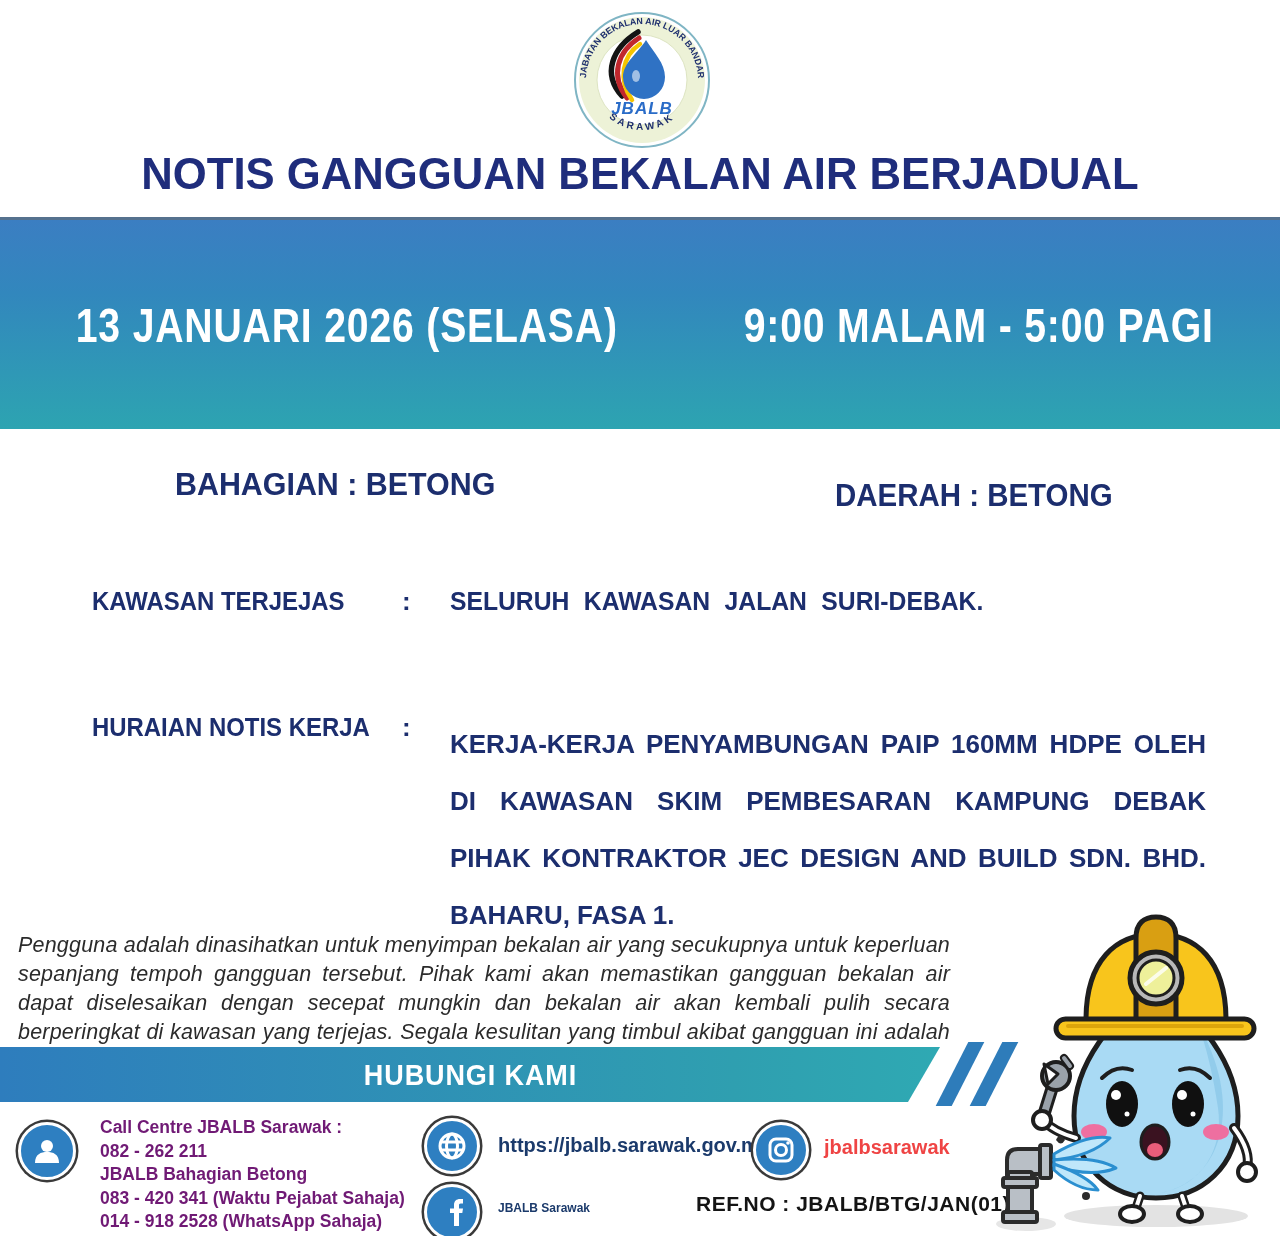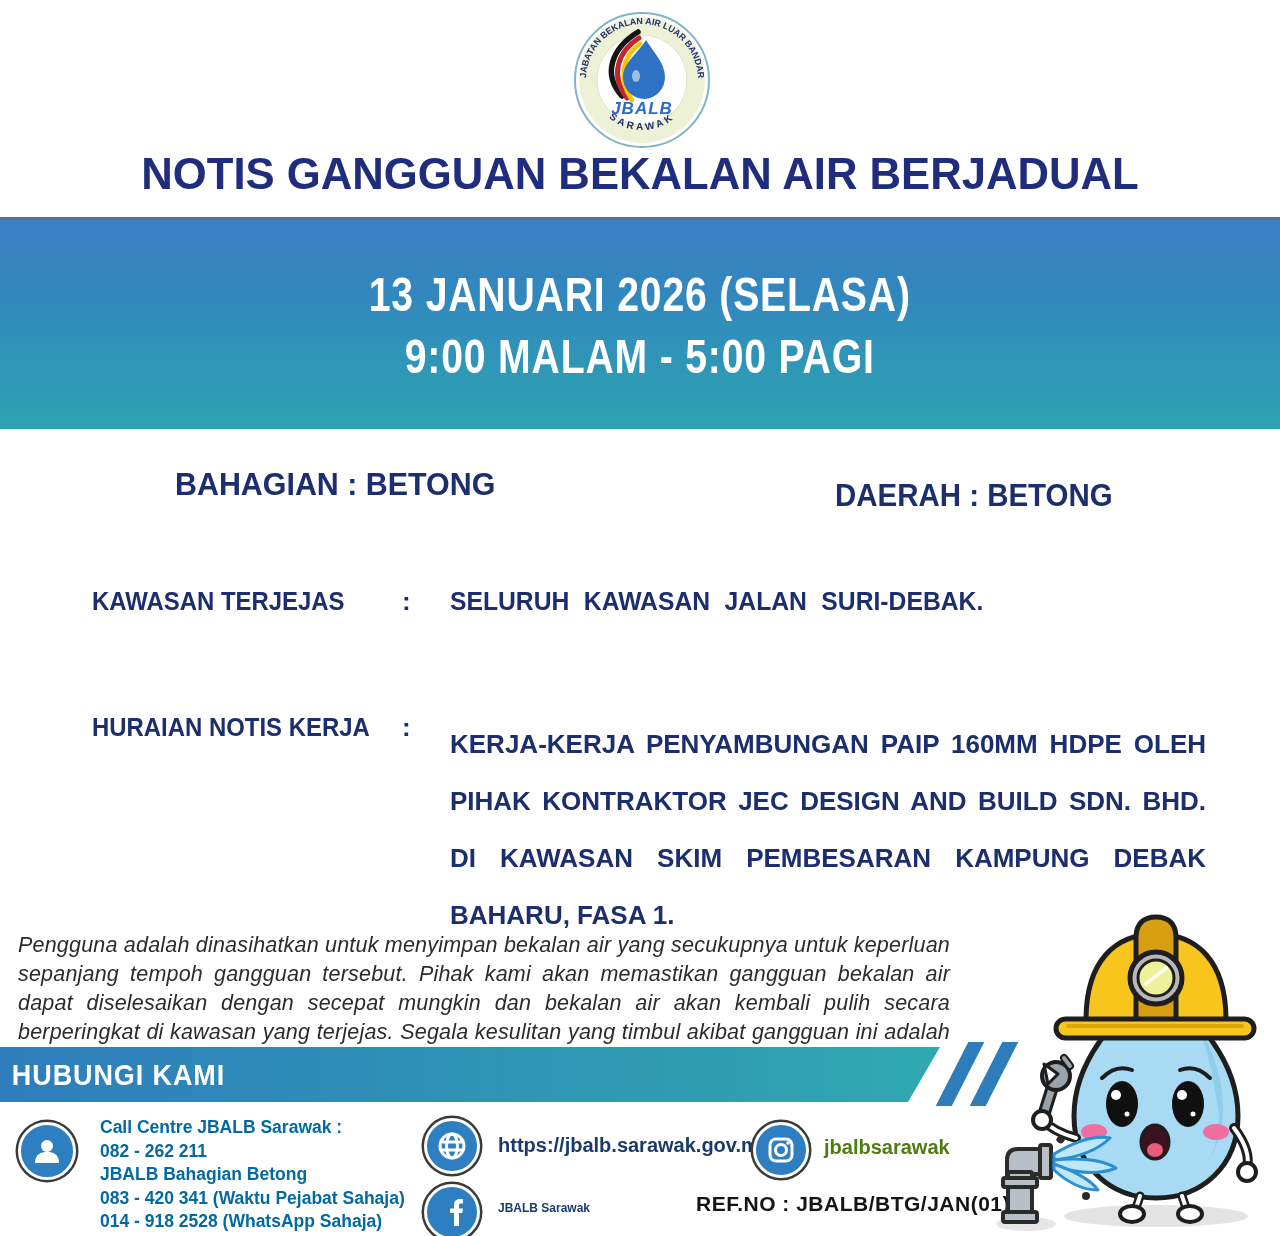--- a/index.html
+++ b/index.html
@@ -7,21 +7,21 @@
   .page { position:relative; width:1280px; height:1236px; background:#ffffff; overflow:hidden; }
 
   
   .logo-wrap { position:absolute; left:572px; top:10px; width:140px; height:140px; }
   .main-title { position:absolute; left:0; top:148px; width:100%; text-align:center;
     font-size:45px; font-weight:bold; color:#1f2d7c; letter-spacing:0; transform:scaleX(0.97); }
 
   
   .banner { position:absolute; left:0; top:217px; width:100%; height:212px;
     background:linear-gradient(180deg,#3b7ec2 0%, #3287bd 35%, #2da4b1 100%);
-    border-top:3px solid #55718e; display:flex; flex-direction:column; justify-content:center; align-items:center; }
+    border-top:3px solid #55718e; display:flex; flex-direction:row; justify-content:center; align-items:center; }
   .banner-line { color:#ffffff; font-weight:bold; font-size:49px; line-height:62px;
     letter-spacing:1px; transform:scaleX(0.80); white-space:nowrap; }
 
   
   .bahagian { position:absolute; left:175px; top:466px; font-size:32px; font-weight:bold; color:#1c2e6e; transform:scaleX(0.95); transform-origin:left; }
   .daerah   { position:absolute; left:835px; top:478px; font-size:31px; font-weight:bold; color:#1c2e6e; transform:scaleX(0.95); transform-origin:left; }
 
   
   .row-label { position:absolute; left:92px; font-size:26px; font-weight:bold; color:#1c2e6e; transform:scaleX(0.92); transform-origin:left; white-space:nowrap; }
   .row-colon { position:absolute; left:402px; font-size:26px; font-weight:bold; color:#1c2e6e; }
@@ -32,35 +32,35 @@
   .jline.last { text-align-last:left; }
 
   
   .advisory { position:absolute; left:18px; top:931px; width:932px; font-size:21.5px; font-style:italic;
     color:#2b2b2b; line-height:29px; text-align:justify; letter-spacing:0.2px; }
 
   
   .contact-bar { position:absolute; left:0; top:1047px; width:940px; height:55px;
     background:linear-gradient(90deg,#2e7dbd 0%, #2f9fb0 78%, #2fa9b3 100%);
     clip-path:polygon(0 0, 100% 0, calc(100% - 32px) 100%, 0 100%);
-    display:flex; align-items:center; }
+    display:flex; align-items:center; justify-content:center; }
   .contact-bar-label { color:#ffffff; font-weight:bold; font-size:30px; letter-spacing:1px; transform:scaleX(0.9); }
   .stripe { position:absolute; top:1042px; width:16px; height:64px; background:#2e7cba; transform:skewX(-27deg); }
   .stripe.s1 { left:952px; }
   .stripe.s2 { left:986px; }
 
   
   .badge { position:absolute; width:56px; height:56px; border-radius:50%; background:#2e7fc1;
     border:3px solid #ffffff; box-shadow:0 0 0 2.5px #3a3a3a; display:flex; align-items:center; justify-content:center; }
   .badge svg { display:block; }
   .call-block { position:absolute; left:100px; top:1116px; }
-  .call-line { font-size:17.5px; font-weight:bold; color:#0369a1; line-height:23.5px; white-space:nowrap; }
+  .call-line { font-size:17.5px; font-weight:bold; color:#701a75; line-height:23.5px; white-space:nowrap; }
   .website-label  { position:absolute; left:498px; top:1134px; font-size:20px; font-weight:bold; color:#1b3a6b; }
   .facebook-label { position:absolute; left:498px; top:1201px; font-size:12px; font-weight:bold; color:#1b3a6b; }
-  .instagram-label{ position:absolute; left:824px; top:1136px; font-size:20px; font-weight:bold; color:#4d7c0f; }
+  .instagram-label{ position:absolute; left:824px; top:1136px; font-size:20px; font-weight:bold; color:#ef4444; }
   .ref-no { position:absolute; left:688px; top:1192px; font-size:21px; font-weight:600; color:#141414; letter-spacing:0.5px;margin-left:8px; }
 
   .mascot { position:absolute; left:990px; top:906px; width:290px; height:330px; }
 </style>
 </head>
 <body>
 
 <div class="page">
 
   <div class="logo-wrap">
@@ -100,22 +100,22 @@
   <div class="daerah">DAERAH : BETONG</div>
 
   <div class="row-label" style="top:586px;">KAWASAN TERJEJAS</div>
   <div class="row-colon" style="top:586px;">:</div>
   <div class="kawasan-value">SELURUH KAWASAN JALAN SURI-DEBAK.</div>
 
   <div class="row-label" style="top:712px;">HURAIAN NOTIS KERJA</div>
   <div class="row-colon" style="top:712px;">:</div>
   <div class="huraian-value">
     <div class="jline">KERJA-KERJA PENYAMBUNGAN PAIP 160MM HDPE OLEH</div>
+    <div class="jline">DI KAWASAN SKIM PEMBESARAN KAMPUNG DEBAK</div>
     <div class="jline">PIHAK KONTRAKTOR JEC DESIGN AND BUILD SDN. BHD.</div>
-    <div class="jline">DI KAWASAN SKIM PEMBESARAN KAMPUNG DEBAK</div>
     <div class="jline last">BAHARU, FASA 1.</div>
   </div>
 
   <p class="advisory">Pengguna adalah dinasihatkan untuk menyimpan bekalan air yang secukupnya untuk keperluan sepanjang tempoh gangguan tersebut. Pihak kami akan memastikan gangguan bekalan air dapat diselesaikan dengan secepat mungkin dan bekalan air akan kembali pulih secara berperingkat di kawasan yang terjejas. Segala kesulitan yang timbul akibat gangguan ini adalah sangat dikesali.</p>
 
   <div class="contact-bar">
     <span class="contact-bar-label">HUBUNGI KAMI</span>
   </div>
   <div class="stripe s1"></div>
   <div class="stripe s2"></div>

